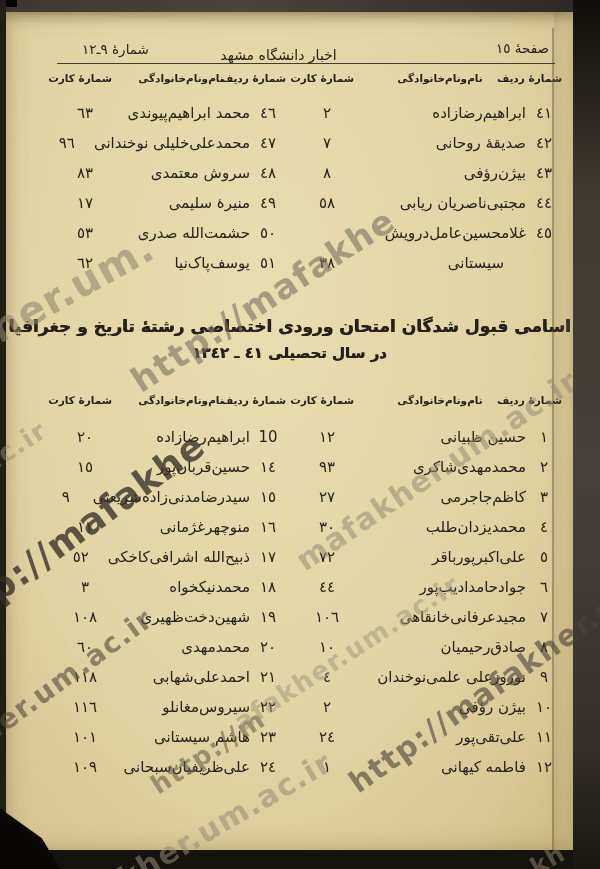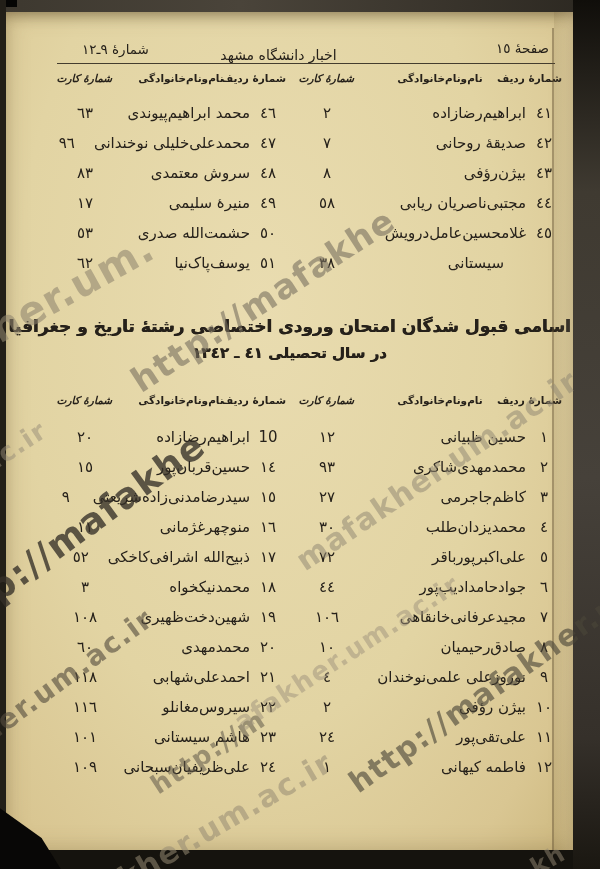--- a/index.html
+++ b/index.html
@@ -35,21 +35,21 @@
   
   .half{position:absolute;direction:rtl;}
   .half-right{left:294px;width:262px;}
   .half-left{left:52px;width:228px;}
   .half.s1{top:58px;}
   .half.s2{top:380px;}
   .col-headers{display:flex;direction:rtl;height:16px;font-size:10.5px;font-weight:bold;align-items:center;}
   .hc{white-space:nowrap;overflow:visible;}
   .h-no{width:36px;text-align:center;}
   .h-name{flex:1;text-align:center;}
-  .h-card{width:54px;text-align:right;font-style:italic;}
+  .h-card{width:54px;text-align:right;}
   .s1 .rows{margin-top:12px;}
   .s2 .rows{margin-top:14px;}
   .rows > div.trow{display:flex;direction:rtl;height:30px;line-height:30px;font-size:15px;}
   .c-no{width:36px;text-align:center;flex:0 0 auto;}
   .c-name{flex:1;text-align:right;white-space:nowrap;overflow:visible;}
   .c-card{width:54px;text-align:center;flex:0 0 auto;}
   
   .s1.half-right .rows div.trow:nth-of-type(6) .c-name{padding-right:22px;}
 
   

